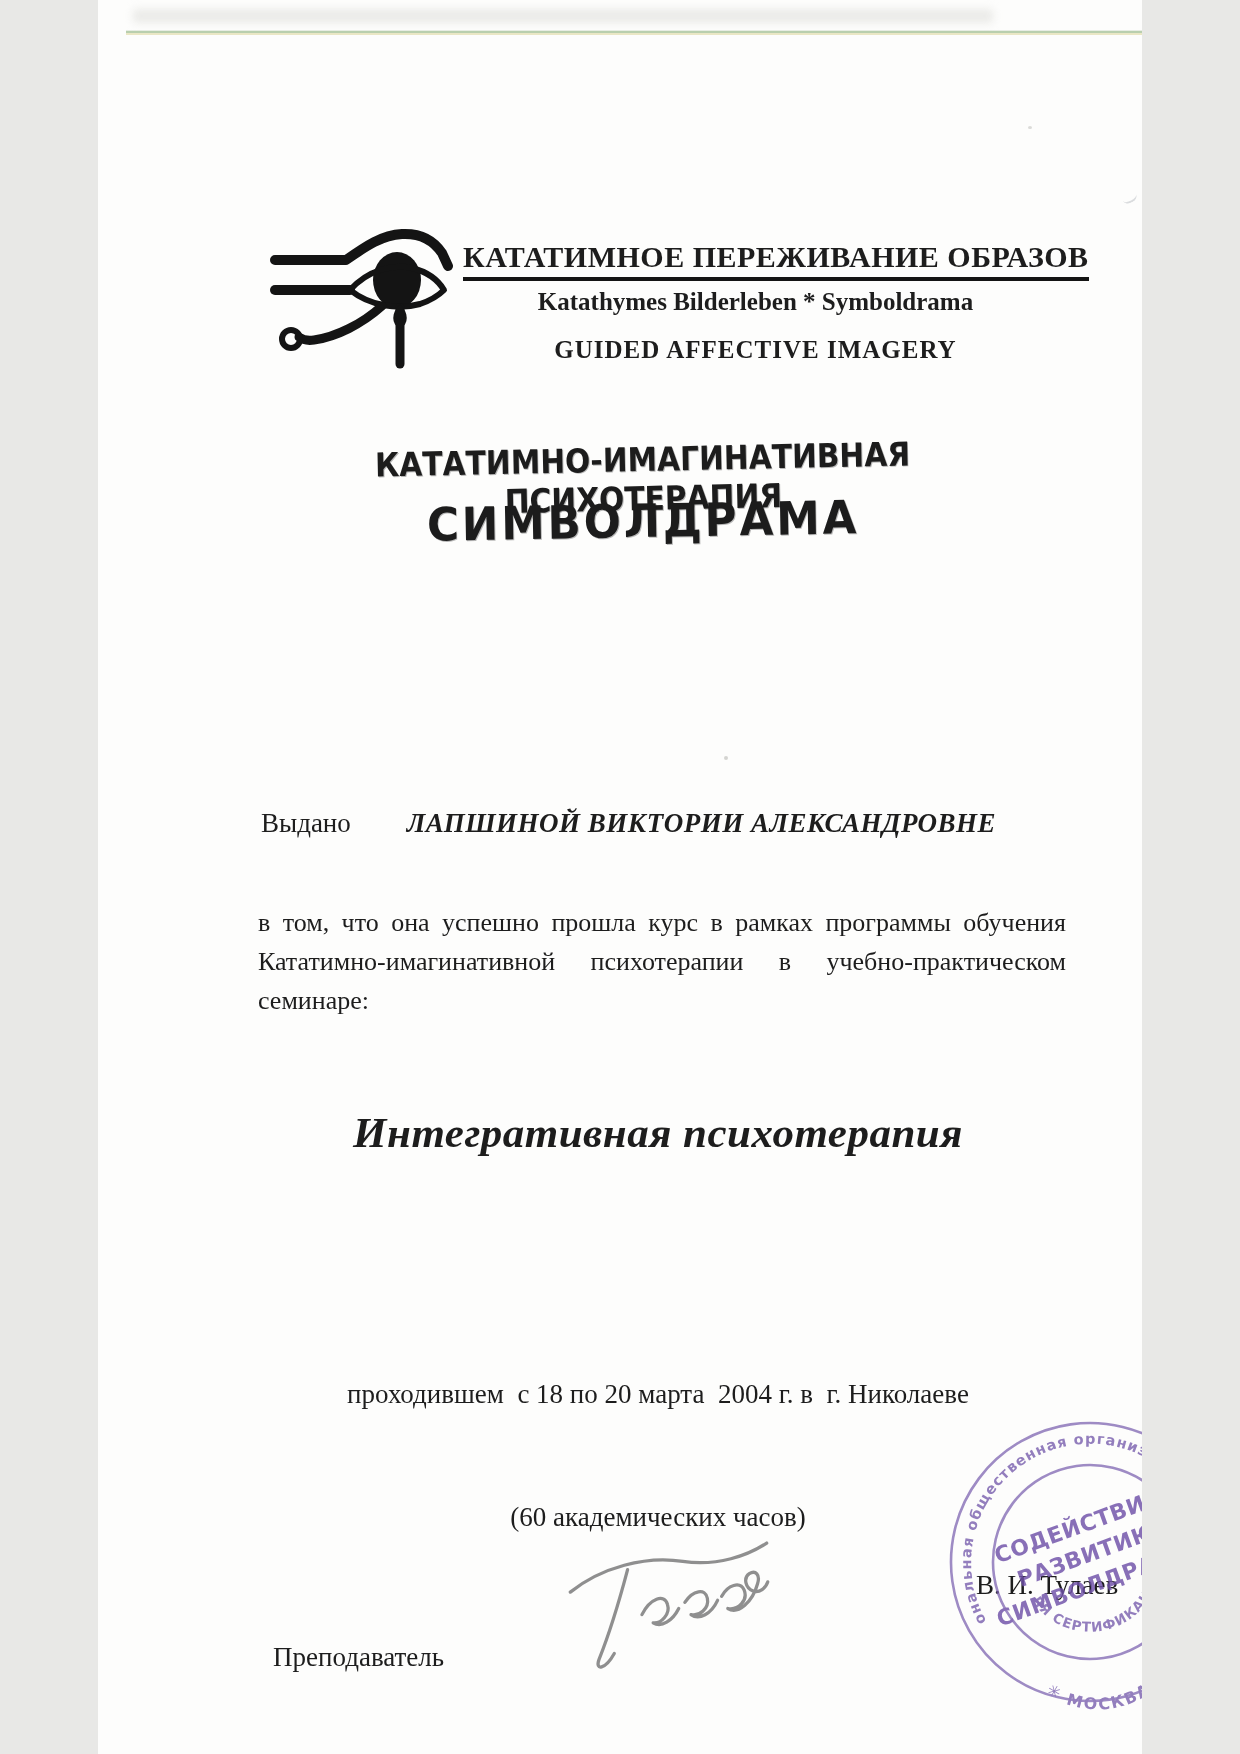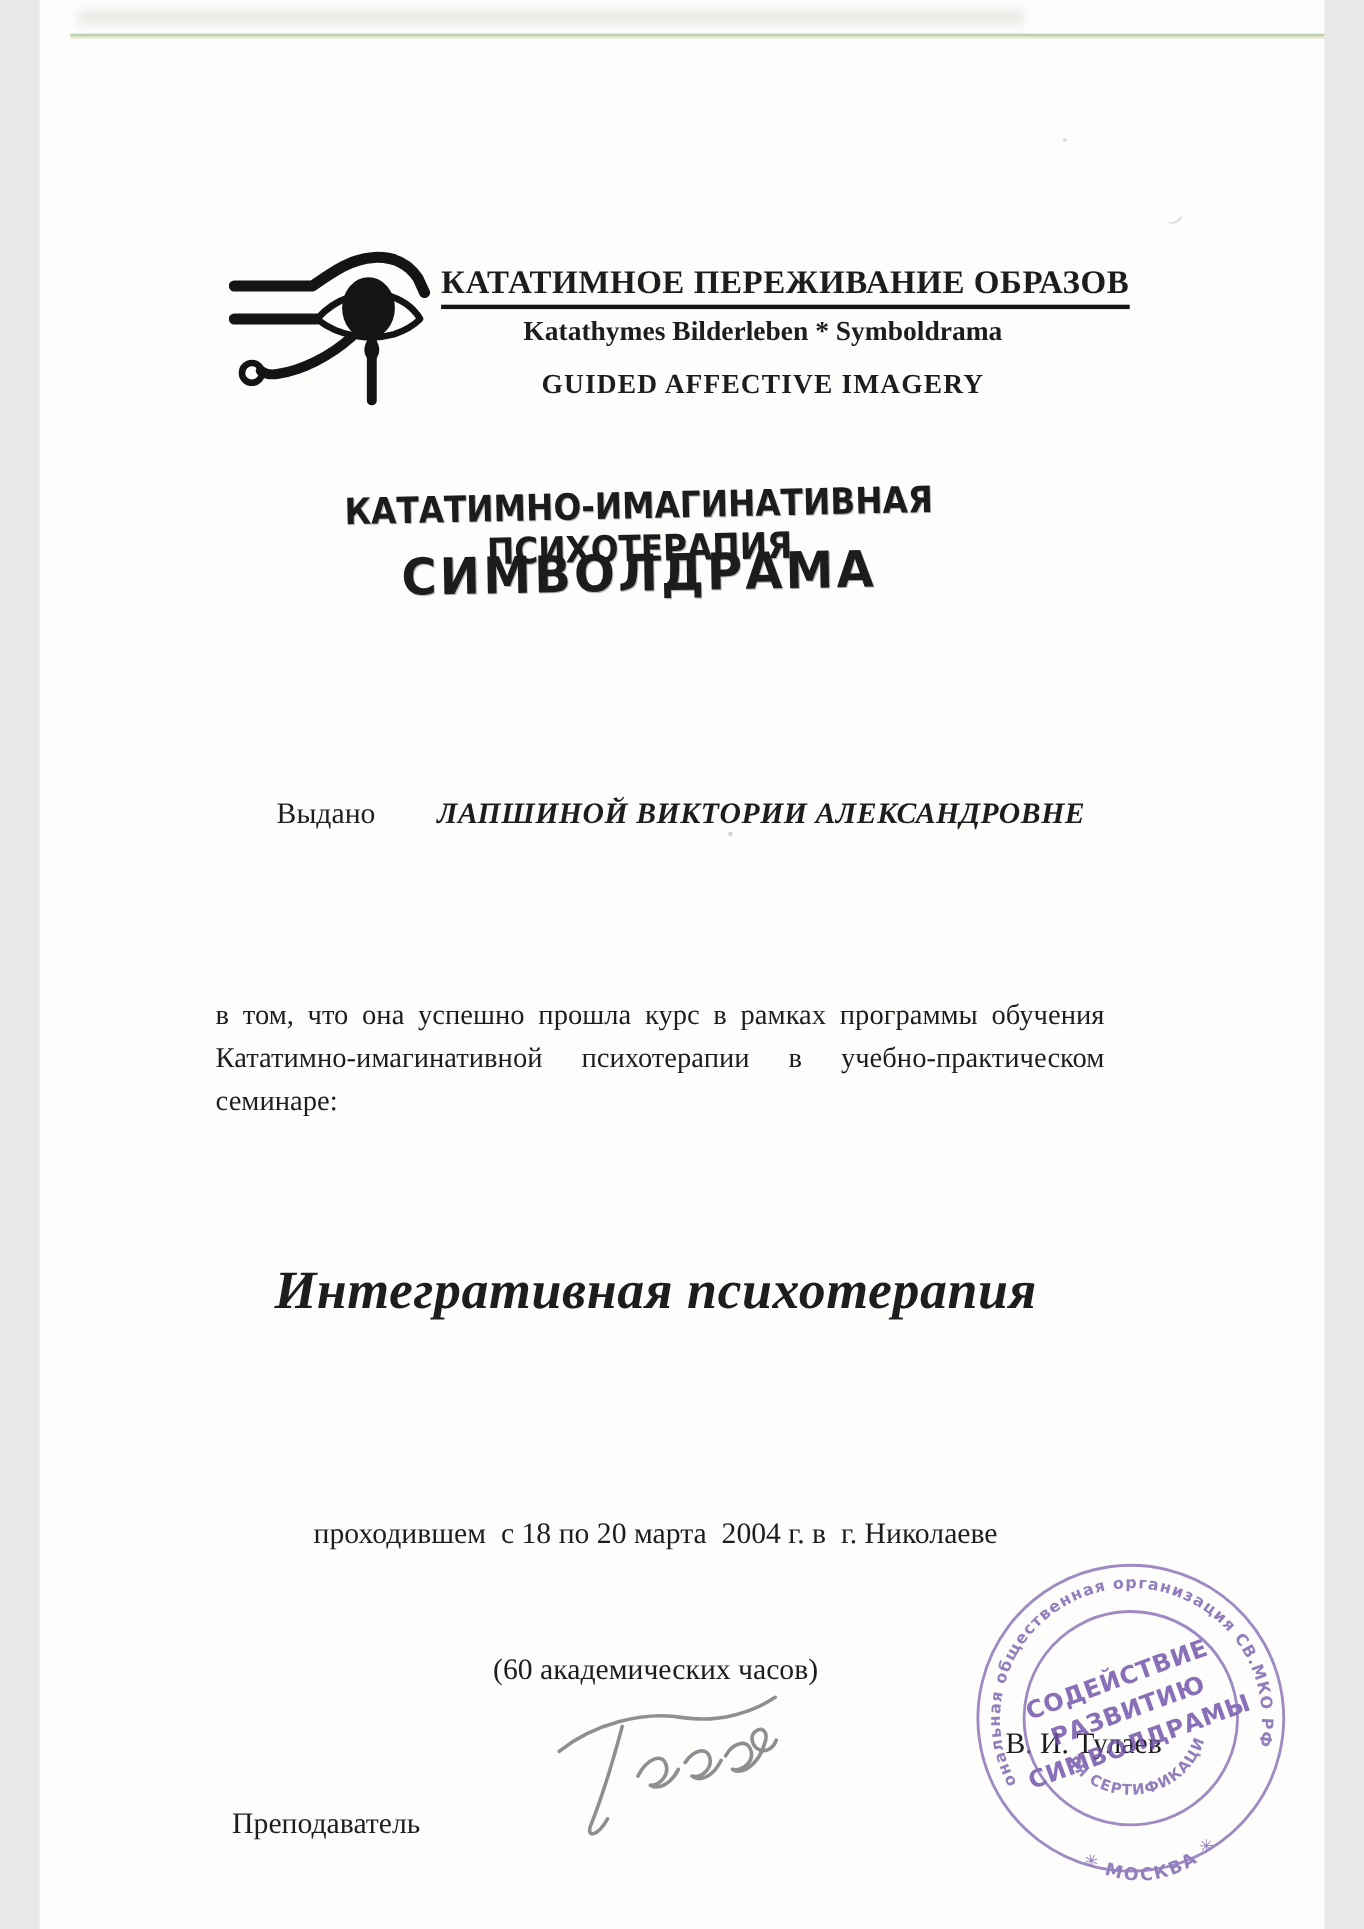--- a/index.html
+++ b/index.html
@@ -1,18 +1,18 @@
 <!DOCTYPE html>
 <html lang="ru"><head>
 <meta charset="utf-8">
 <style>
   html,body{margin:0;padding:0;background:#e8e8e6;}
   .page{
     position:relative;
-    width:1168px;height:1754px;
+    width:1044px;height:1754px;
     margin:0 auto;
     background:#fdfdfc;
     font-family:"Liberation Serif", serif;
     color:#1d1d1d;
     overflow:hidden;
   }
   
   .scan-smudge{
     position:absolute;left:35px;top:9px;width:860px;height:14px;
     background:#dcdcd8;filter:blur(4px);opacity:.55;
@@ -55,30 +55,30 @@
     letter-spacing:3px;color:#1c1c1c;
     transform:rotate(-1deg) scaleX(.95);transform-origin:50% 50%;
     text-shadow:1px 1px 0 rgba(25,25,25,.3);
   }
 
   
   .cert-heading{
     position:absolute;left:160px;top:696px;width:800px;text-align:center;
     font-size:37px;font-weight:bold;letter-spacing:1px;
   }
-  .issued-row{position:absolute;left:163px;top:724px;width:840px;font-size:27px;text-align:center;}
+  .issued-row{position:absolute;left:163px;top:808px;width:840px;font-size:27px;}
   .issued-label{font-weight:normal;}
   .recipient{font-weight:bold;font-style:italic;margin-left:56px;letter-spacing:.5px;}
   .body-par{
     position:absolute;left:160px;top:903px;width:808px;
     font-size:26px;line-height:39px;text-align:justify;word-spacing:3px;
   }
   .course-title{
     position:absolute;left:160px;top:1103px;width:800px;text-align:center;
-    font-size:49px;font-weight:bold;font-style:italic;line-height:59px;letter-spacing:.5px;margin-top:40px;
+    font-size:43px;font-weight:bold;font-style:italic;line-height:59px;letter-spacing:.5px;
   }
   .date-block{
     position:absolute;left:160px;top:1292px;width:800px;text-align:center;
     font-size:27px;line-height:41px;white-space:pre-wrap;
   }
 
   
   .teacher-block{position:absolute;left:175px;top:1562px;font-size:27px;line-height:38px;white-space:pre-wrap;}
   .signature{position:absolute;left:458px;top:1536px;width:225px;height:145px;}
   .signer-name{position:absolute;left:878px;top:1570px;font-size:27px;z-index:1;}

